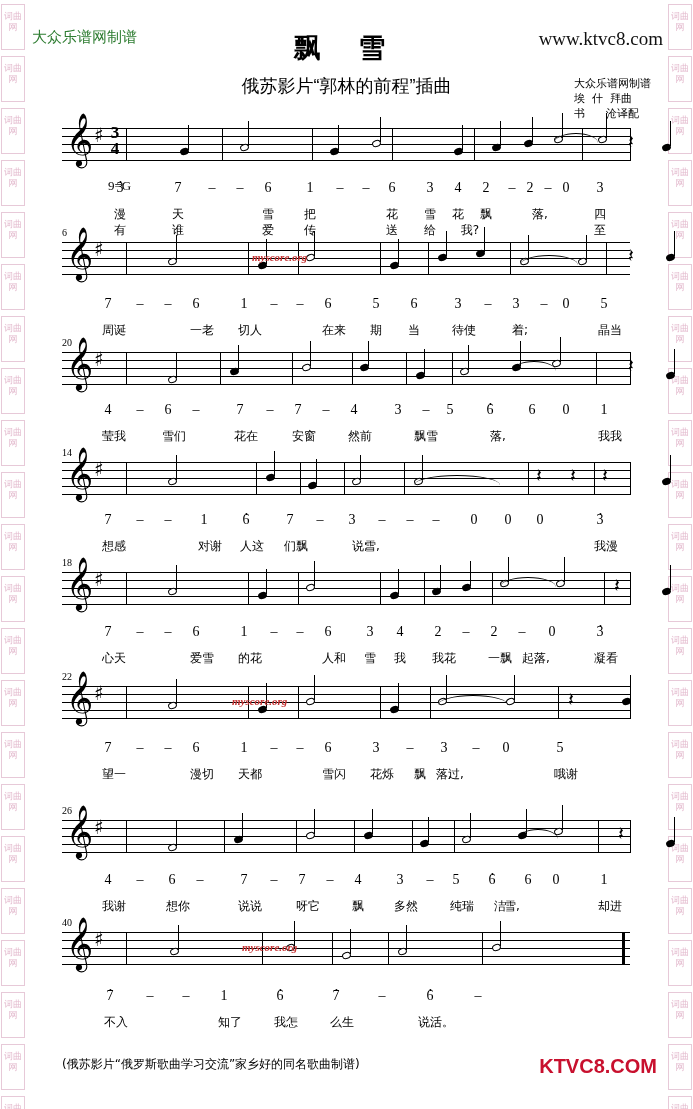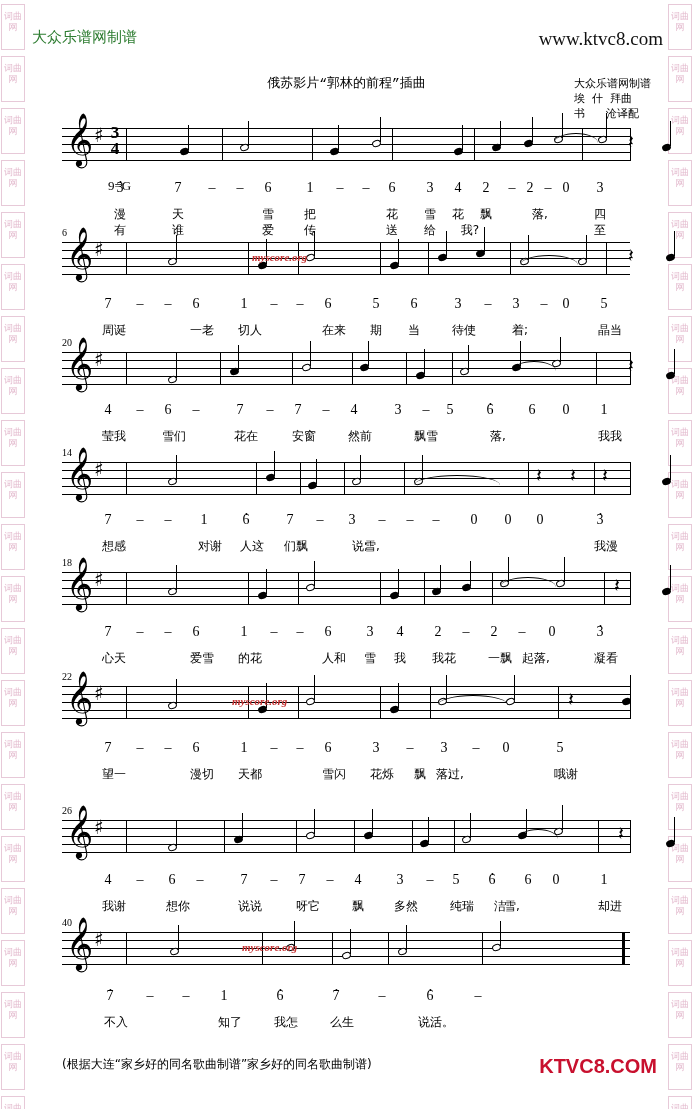--- a/index.html
+++ b/index.html
@@ -67,22 +67,22 @@
     font-weight: bold;
     letter-spacing: 14px;
     font-family: "DejaVu Sans", sans-serif;
     color: #000;
   }
   .subtitle {
     position: absolute;
     left: 0; right: 0;
     top: 74px;
     text-align: center;
-    font-size: 13px;
-    font-family: Liberation Mono, monospace;
+    font-size: 18px;
+    font-family: Liberation Sans, sans-serif;
     color: #000;
   }
   .subtitle2 {
     position: absolute;
     left: 0; right: 0;
     top: 99px;
     text-align: center;
     font-size: 11px;
     font-family: "DejaVu Sans", sans-serif;
     color: #000;
@@ -323,20 +323,21 @@
       <div class="wm-box" style="top: 836px;">词曲网</div>
       <div class="wm-box" style="top: 888px;">词曲网</div>
       <div class="wm-box" style="top: 940px;">词曲网</div>
       <div class="wm-box" style="top: 992px;">词曲网</div>
       <div class="wm-box" style="top: 1044px;">词曲网</div>
       <div class="wm-box" style="top: 1096px;">词曲网</div>
     </div>
 
   <div class="hdr-left">大众乐谱网制谱</div>
   <div class="hdr-right">www.ktvc8.com</div>
+  <div class="title">飘  雪</div>
   <div class="subtitle">俄苏影片“郭林的前程”插曲</div>
   <div class="credits">大众乐谱网制谱
 埃  什  拜曲
 书      沧译配</div>
   <div class="key-sig">9=G</div>
 
   <div id="systems-host">
       <div class="system" style="top: 128px;">
         <div class="staff">
           <div class="line l0"></div>
@@ -638,21 +639,21 @@
           <div class="note hollow" style="left: 336px; top: 16px;"></div>
           <div class="stem" style="left: 344px; top: -7px;"></div>
           <div class="note hollow" style="left: 430px; top: 12px;"></div>
           <div class="stem" style="left: 438px; top: -11px;"></div>
           <div class="myscore" style="left: 180px; top: 9px;">myscore.org</div>
           <div class="measure-num">40</div>
         </div>
       </div>
     </div>
 
-  <div class="footnote">(根据大连“家乡好的同名歌曲制谱”家乡好的同名歌曲制谱)</div>
+  <div class="footnote">(俄苏影片“俄罗斯歌曲学习交流”家乡好的同名歌曲制谱)</div>
   <div class="footer-logo">
     <span>KTVC8.COM</span>
   </div>
 <div class="numrow" style="top: 180px; left: 62px; position: absolute;">
       <span style="left: 58px;">3</span>
       <span style="left: 58.5px; top: -6px; font-size: 16px;">·</span>
       <span style="left: 116px;">7</span>
       <span style="left: 150px;">–</span>
       <span style="left: 178px;">–</span>
       <span style="left: 206px;">6</span>

